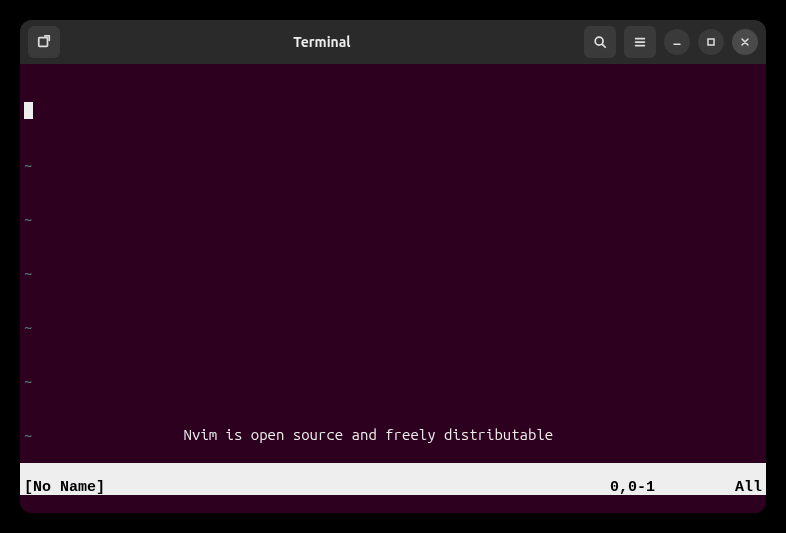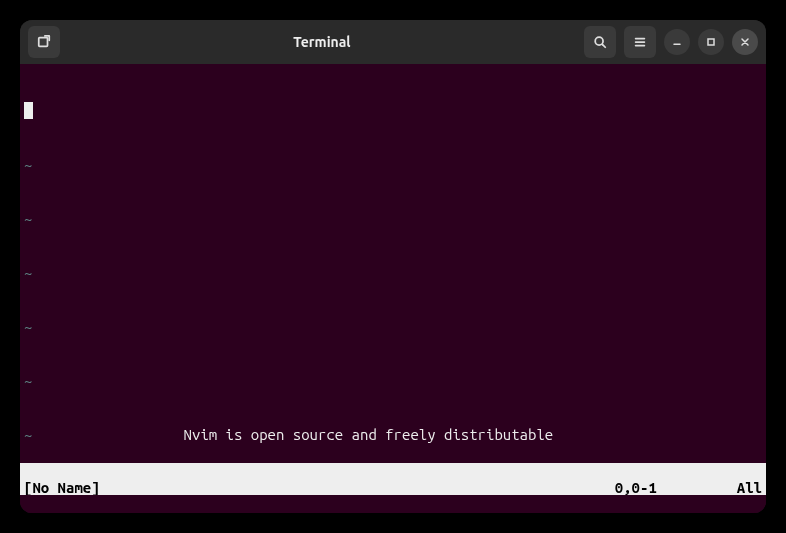--- a/index.html
+++ b/index.html
@@ -74,20 +74,21 @@
   }
   .statusline {
     position: absolute;
     left: 0; right: 0; bottom: 18px;
     height: 18px;
     background: #eee;
     color: #000;
     font-weight: bold;
     display: flex;
     padding: 16px 4px;
+    font-family: Liberation Mono, monospace;
   }
   .statusline .sl-name { flex: 0 0 auto; }
   .statusline .sl-spacer { flex: 1; }
   .statusline .sl-pos { padding-right: 80px; }
   .statusline .sl-all { }
   .cmdline {
     position: absolute;
     left: 0; right: 0; bottom: 0;
     height: 18px;
     background: #2c001e;

